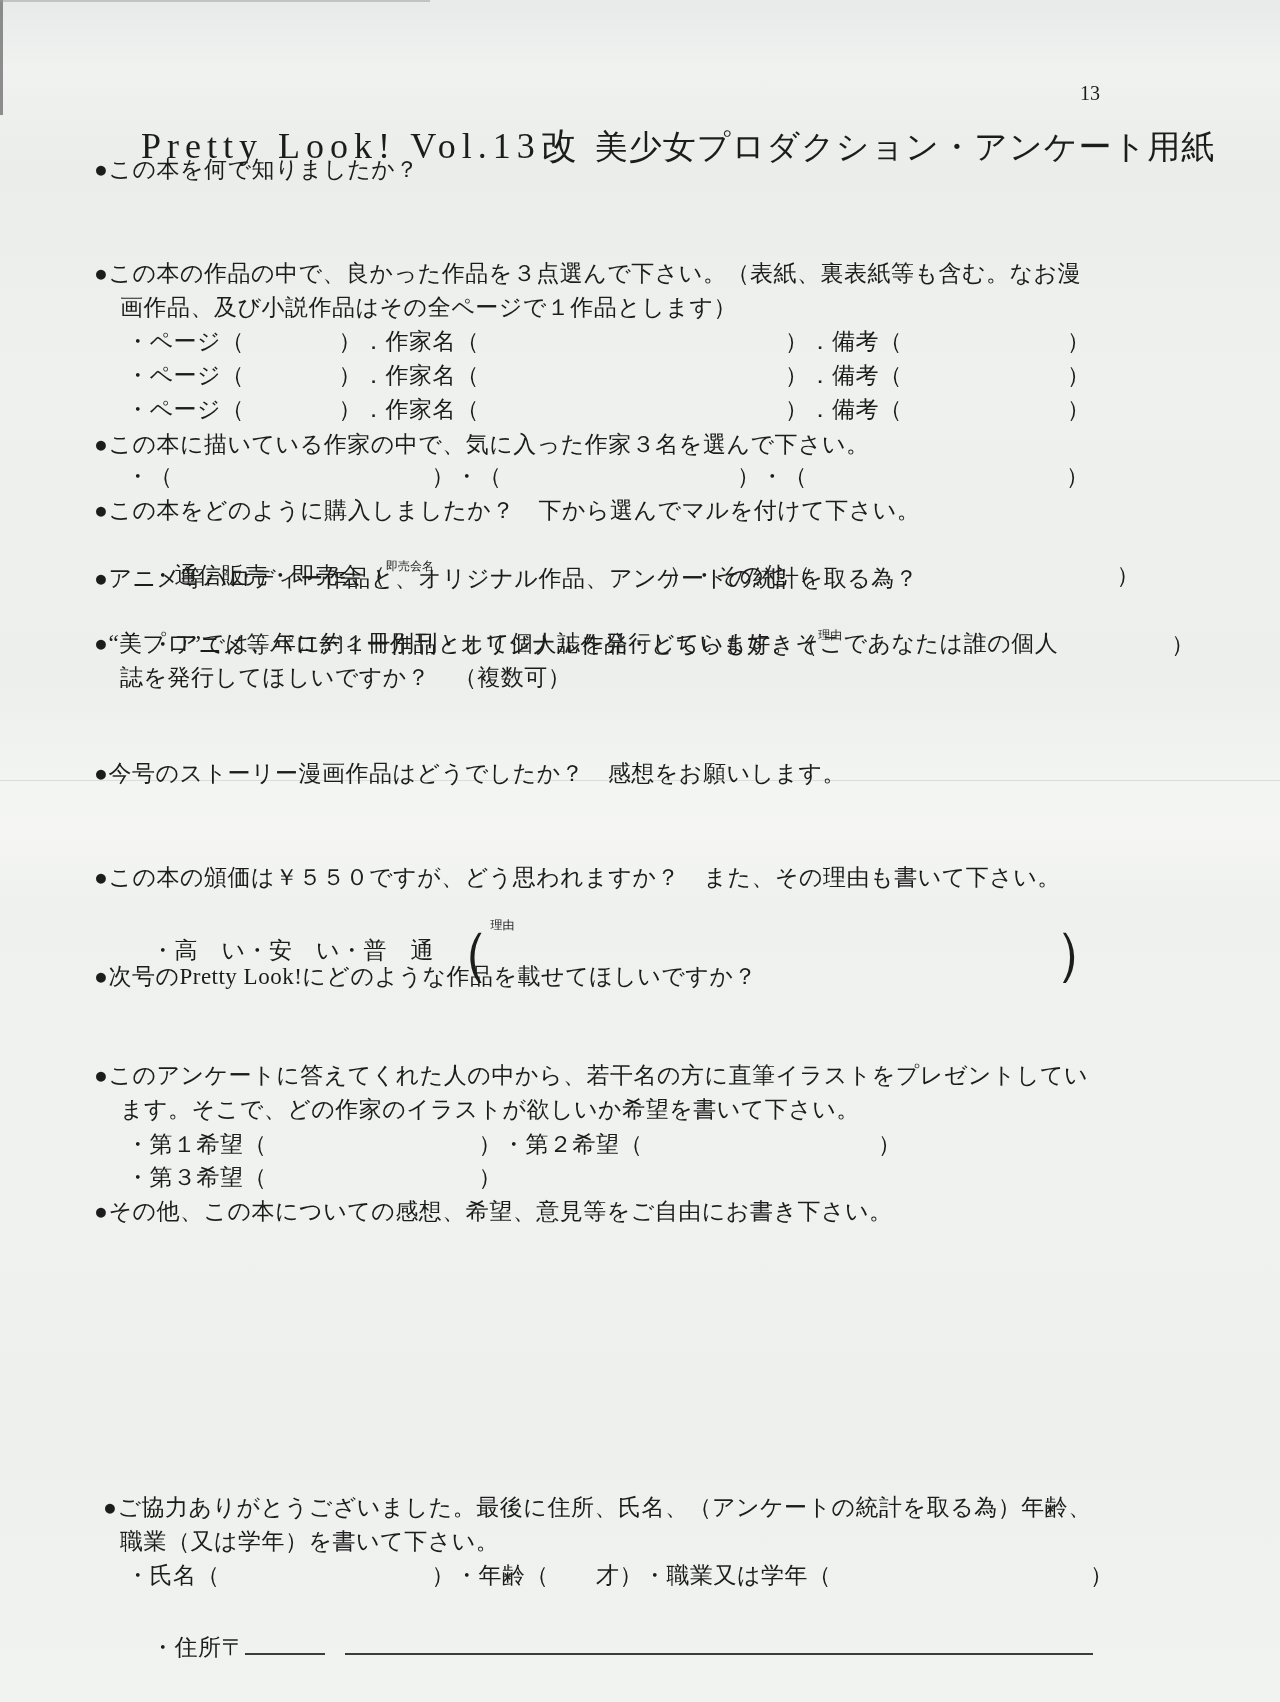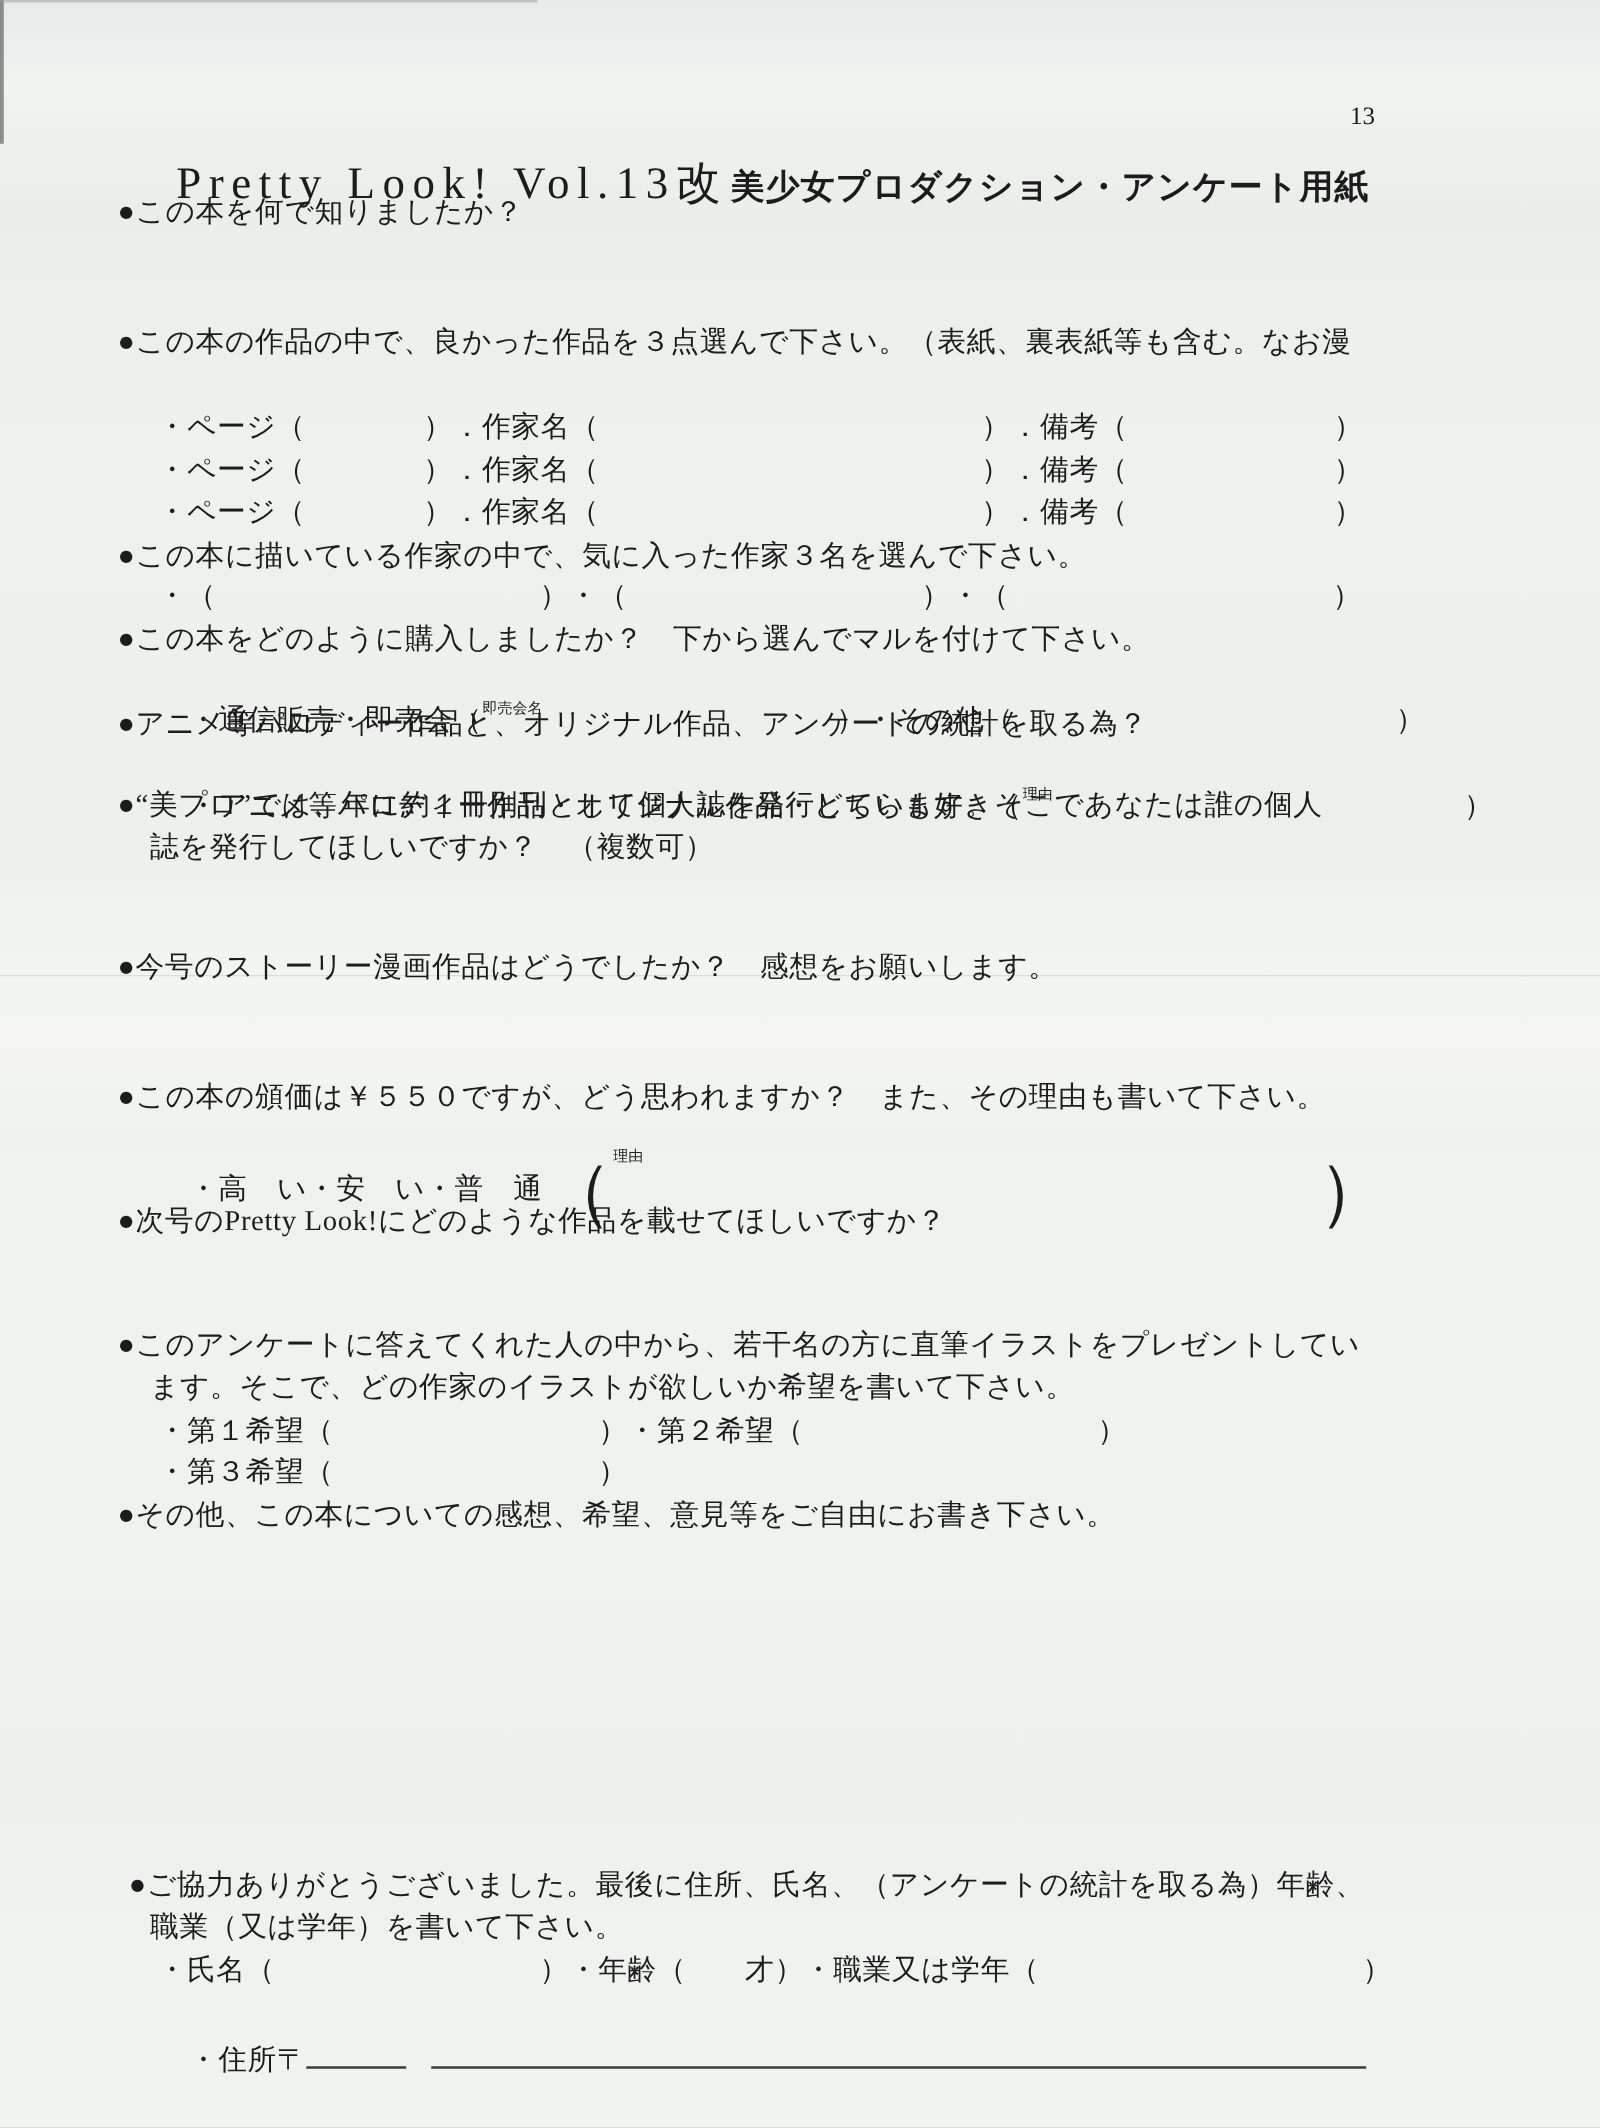--- a/index.html
+++ b/index.html
@@ -20,21 +20,21 @@
   .bigparen {
     display:inline-block; font-size:56px; font-weight:300; line-height:0;
     vertical-align:-14px; transform:scaleY(1.05);
   }
   .price-sup { position:relative; top:-16px; }
   .price-spacer { display:inline-block; width:540px; }
   .u-short { display:inline-block; width:80px; height:24px; border-bottom:2px solid #3c3c3c; }
   .u-long  { display:inline-block; width:748px; height:24px; border-bottom:2px solid #3c3c3c; margin-left:20px; }
   .title-line { position:absolute; top:96px; left:118px; white-space:pre; }
   .title-latin { font-size:36px; letter-spacing:6px; }
-  .title-jp { font-size:27px; font-weight:700; margin-left:2px; letter-spacing:1px; }
+  .title-jp { font-size:33px; font-weight:400; margin-left:12px; letter-spacing:1px; }
   .page-num { position:absolute; top:82px; left:1052px; font-size:20px;margin-left:28px; }
   .edge-left { position:absolute; left:0; top:0; width:3px; height:115px; background:#565656; opacity:.65; }
   .edge-top  { position:absolute; left:0; top:0; width:430px; height:2px; background:#9b9b9b; opacity:.5; }
   .crease { position:absolute; left:0; top:780px; width:100%; height:1px; background:#c9cdc9; opacity:.6; }
 </style>
 </head>
 <body>
 
 <div class="paper">
 
@@ -43,20 +43,21 @@
   <div class="crease"></div>
 
   <div class="title-line">
     <span class="title-latin">Pretty Look! Vol.13改</span><span class="title-jp">美少女プロダクション・アンケート用紙</span>
   </div>
   <div class="page-num">13</div>
 
   <div class="line q" style="top:156px;left:94px">●この本を何で知りましたか？</div>
 
   <div class="line q" style="top:260px;left:94px">●この本の作品の中で、良かった作品を３点選んで下さい。（表紙、裏表紙等も含む。なお漫</div>
+  <div class="line q" style="top:294px;left:120px">画作品、及び小説作品はその全ページで１作品とします）</div>
   <div class="line" style="top:328px;left:126px">・ページ（　　　　）．作家名（　　　　　　　　　　　　　）．備考（　　　　　　　）</div>
   <div class="line" style="top:362px;left:126px">・ページ（　　　　）．作家名（　　　　　　　　　　　　　）．備考（　　　　　　　）</div>
   <div class="line" style="top:396px;left:126px">・ページ（　　　　）．作家名（　　　　　　　　　　　　　）．備考（　　　　　　　）</div>
 
   <div class="line q" style="top:431px;left:94px">●この本に描いている作家の中で、気に入った作家３名を選んで下さい。</div>
   <div class="line" style="top:463px;left:126px">・（　　　　　　　　　　　）・（　　　　　　　　　　）・（　　　　　　　　　　　）</div>
 
   <div class="line q" style="top:497px;left:94px">●この本をどのように購入しましたか？　下から選んでマルを付けて下さい。</div>
   <div class="line" style="top:530px;left:126px">
     <span>・通信販売・即売会（</span><span class="sup-note">即売会名</span><span>　　　　　　　　　　）・その他（　　　　　　　　　　　　　）</span>

